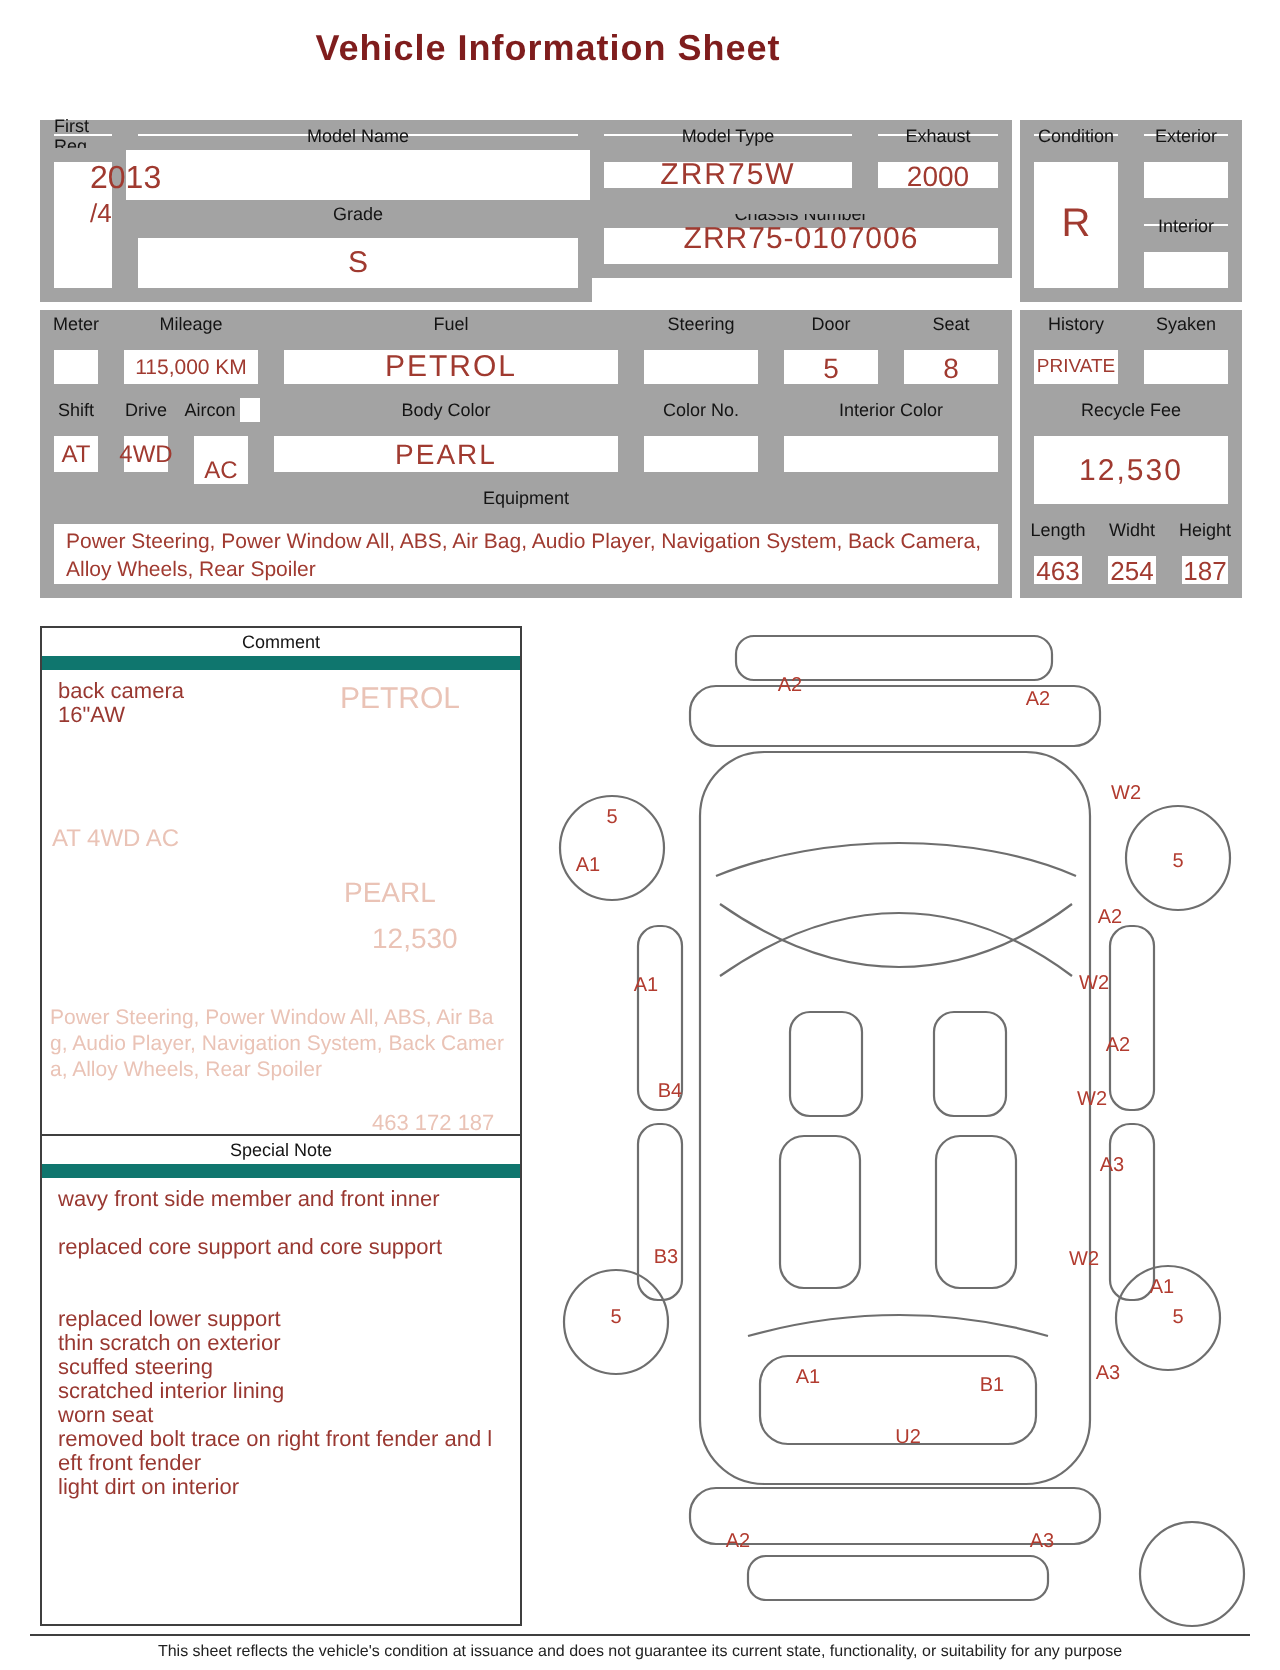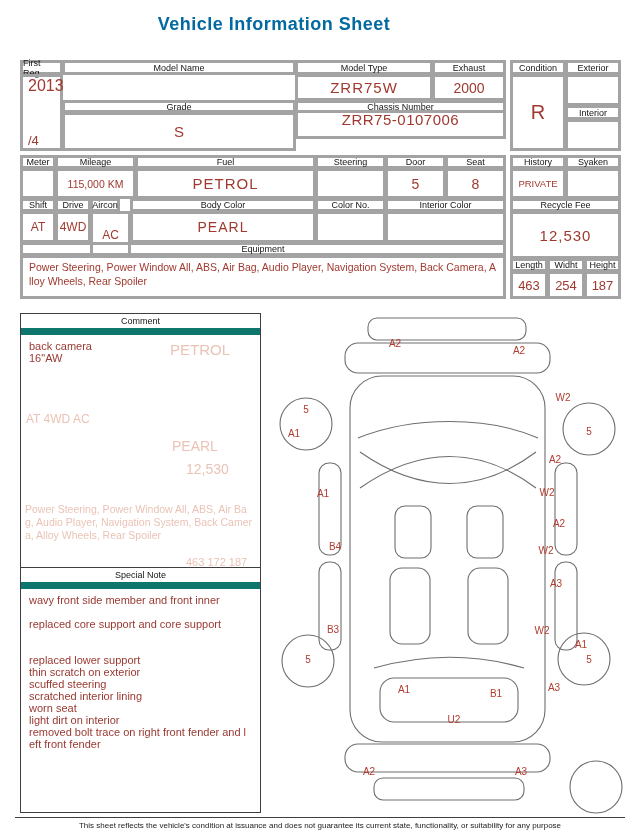--- a/index.html
+++ b/index.html
@@ -1,31 +1,31 @@
 <!DOCTYPE html>
 <html><head>
 <meta charset="utf-8">
 <style>
   html,body{margin:0;padding:0;background:#ffffff;}
   .sheet{position:relative;width:640px;height:835px;background:#fff;font-family:"Liberation Sans",sans-serif;overflow:hidden;}
-  .title{position:absolute;left:0;top:14px;width:548px;text-align:center;font-size:18px;font-weight:700;letter-spacing:.5px;color:#0369a1;}
-  .c{position:absolute;box-sizing:border-box;border:3px solid #a3a3a3;display:flex;align-items:center;justify-content:center;background:transparent;}
+  .title{position:absolute;left:0;top:14px;width:548px;text-align:center;font-size:18px;font-weight:700;letter-spacing:.5px;color:#7f1d1d;}
+  .c{position:absolute;box-sizing:border-box;border:7px solid #a3a3a3;display:flex;align-items:center;justify-content:center;background:transparent;}
   .lbl{font-size:9px;color:#141414;}
   .val{color:#a03a30;}
   .box{position:absolute;box-sizing:border-box;border:1px solid #3f3f3f;}
   .boxhdr{height:14px;border-bottom:7px solid #0f766e;display:flex;align-items:center;justify-content:center;font-size:9px;color:#141414;}
   .boxbody{position:relative;padding:5px 8px;color:#993831;font-size:11px;line-height:12px;}
   .note-line{min-height:12px;line-height:12px;word-break:break-all;}
   .comment-line{min-height:12px;line-height:12px;}
   .diagram{position:absolute;left:262px;top:310px;width:378px;height:505px;}
   .marker{position:absolute;transform:translate(-50%,-50%);color:#b23c30;font-size:10px;white-space:nowrap;}
   .ghostlayer{position:absolute;left:0;top:0;width:640px;height:835px;pointer-events:none;}
   .ghost{position:absolute;color:#eac3b6;line-height:1.25;white-space:nowrap;word-break:break-all;}
   .footer{position:absolute;left:15px;top:817px;width:610px;border-top:1px solid #3f3f3f;padding-top:3px;font-size:8px;color:#222;text-align:center;}
-  .firstreg{flex-direction:column;align-items:flex-start;justify-content:space-between;padding-left:5px;}
+  .firstreg{flex-direction:column;align-items:flex-start;justify-content:flex-start;padding-left:18px;}
   .equip{align-items:flex-start;justify-content:flex-start;padding:3px 6px;font-size:10.5px;line-height:13.5px;word-break:break-all;text-align:left;}
 </style>
 </head>
 <body>
 
 <div class="sheet">
   <div class="title">Vehicle Information Sheet</div>
 
   <div class="c lbl" style="left:20px;top:60px;width:43px;height:15px">First Reg.</div>
   <div class="c lbl" style="left:62px;top:60px;width:234px;height:15px">Model Name</div>
@@ -109,22 +109,22 @@
         <div class="note-line">wavy front side member and front inner</div>
         <div class="note-line"></div>
         <div class="note-line">replaced core support and core support</div>
         <div class="note-line"></div>
         <div class="note-line"></div>
         <div class="note-line">replaced lower support</div>
         <div class="note-line">thin scratch on exterior</div>
         <div class="note-line">scuffed steering</div>
         <div class="note-line">scratched interior lining</div>
         <div class="note-line">worn seat</div>
+        <div class="note-line">removed bolt trace on right front fender and left front fender</div>
         <div class="note-line">light dirt on interior</div>
-        <div class="note-line">removed bolt trace on right front fender and left front fender</div>
       </div>
   </div>
 
   <div class="diagram">
     <svg width="378" height="505" viewBox="0 0 378 505" style="position:absolute;left:0;top:0" fill="none" stroke="#6e6e6e" stroke-width="1.1">
       <rect x="106" y="8" width="158" height="22" rx="9"></rect>
       <rect x="83" y="33" width="205" height="30" rx="13"></rect>
       <rect x="88" y="66" width="195" height="366" rx="32"></rect>
       <path d="M 96,128 C 150,106 226,106 276,128"></path>
       <path d="M 98,142 C 158,184 218,184 274,142"></path>

